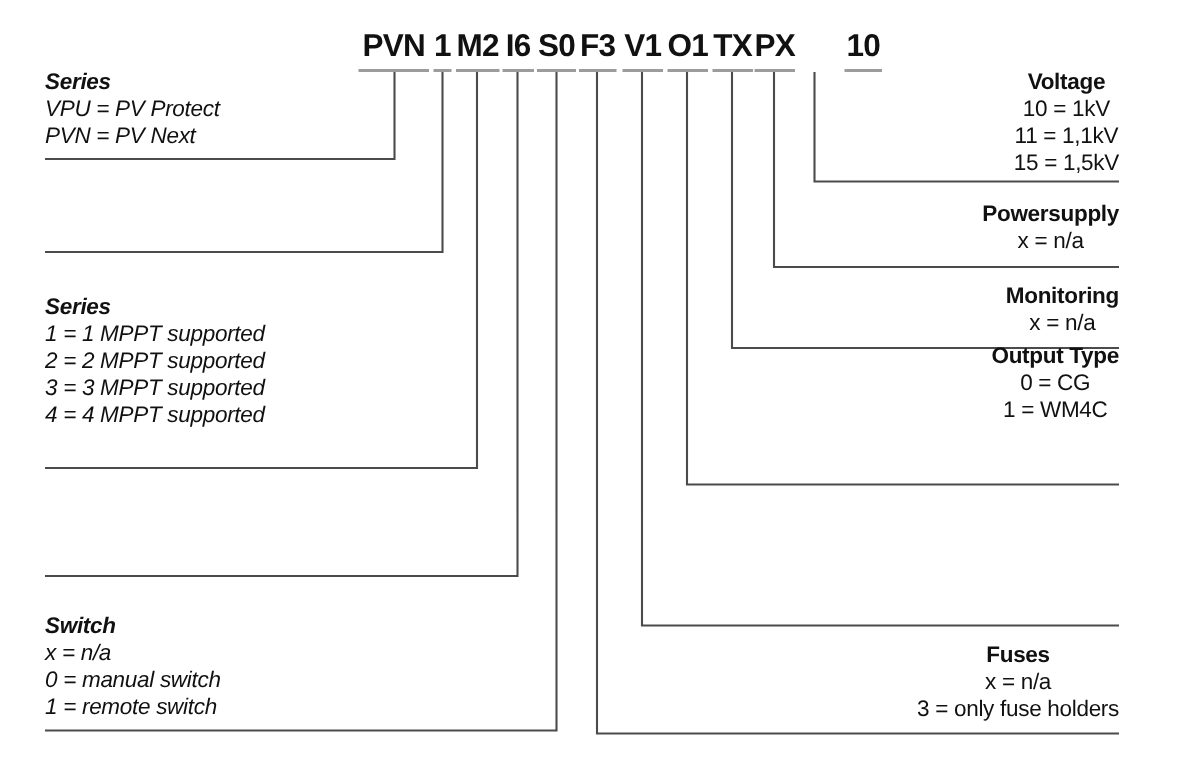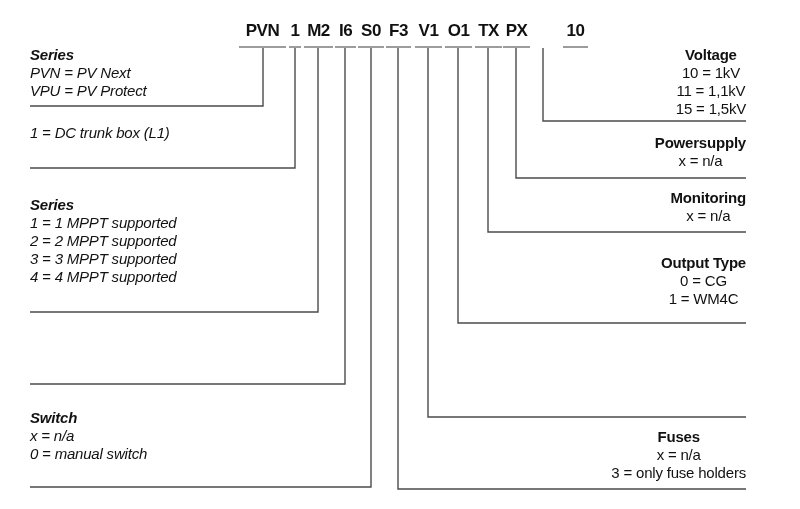--- a/index.html
+++ b/index.html
@@ -31,21 +31,21 @@
     fill: none;
     stroke: var(--line);
     stroke-width: 1.4;
   }
   .seg {
     position: absolute;
     top: 18px;
     height: 28px;
     line-height: 26px;
     font-weight: bold;
-    font-size: 17px;
+    font-size: 21px;
     letter-spacing: -0.5px;
     text-align: center;
     white-space: nowrap;
     border-bottom: 2px solid var(--underline);
   }
   .sec {
     position: absolute;
     white-space: nowrap;
     font-size: 15px;
     line-height: 18px;
@@ -85,61 +85,61 @@
     <div class="seg" style="left:386px;width:25px">F3</div>
     <div class="seg" style="left:415px;width:27px">V1</div>
     <div class="seg" style="left:445px;width:27px">O1</div>
     <div class="seg" style="left:475px;width:27px">TX</div>
     <div class="seg" style="left:503px;width:27px">PX</div>
     <div class="seg" style="left:563px;width:25px">10</div>
   </div>
 
   <div class="sec left" style="top:46px">
     <div class="sec-title">Series</div>
+    <div class="sec-item">VPU = PV Protect</div>
     <div class="sec-item">PVN = PV Next</div>
-    <div class="sec-item">VPU = PV Protect</div>
   </div>
 
   <div class="sec left" style="top:124px">
-    <div class="sec-item">1 = DC trunk box (L1)</div>
   </div>
 
   <div class="sec left" style="top:196px">
     <div class="sec-title">Series</div>
     <div class="sec-item">1 = 1 MPPT supported</div>
     <div class="sec-item">2 = 2 MPPT supported</div>
     <div class="sec-item">3 = 3 MPPT supported</div>
     <div class="sec-item">4 = 4 MPPT supported</div>
   </div>
 
 
   <div class="sec left" style="top:409px">
     <div class="sec-title">Switch</div>
     <div class="sec-item">x = n/a</div>
     <div class="sec-item">0 = manual switch</div>
+    <div class="sec-item">1 = remote switch</div>
   </div>
 
   <div class="sec right" style="top:46px">
     <div class="sec-title">Voltage</div>
     <div class="sec-item">10 = 1kV</div>
     <div class="sec-item">11 = 1,1kV</div>
     <div class="sec-item">15 = 1,5kV</div>
   </div>
 
   <div class="sec right" style="top:134px">
     <div class="sec-title">Powersupply</div>
     <div class="sec-item">x = n/a</div>
   </div>
 
   <div class="sec right" style="top:189px">
     <div class="sec-title">Monitoring</div>
     <div class="sec-item">x = n/a</div>
   </div>
 
-  <div class="sec right" style="top:254px">
+  <div class="sec right" style="top:229px">
     <div class="sec-title">Output Type</div>
     <div class="sec-item">0 = CG</div>
     <div class="sec-item">1 = WM4C</div>
   </div>
 
 
   <div class="sec right" style="top:428px">
     <div class="sec-title">Fuses</div>
     <div class="sec-item">x = n/a</div>
     <div class="sec-item">3 = only fuse holders</div>

